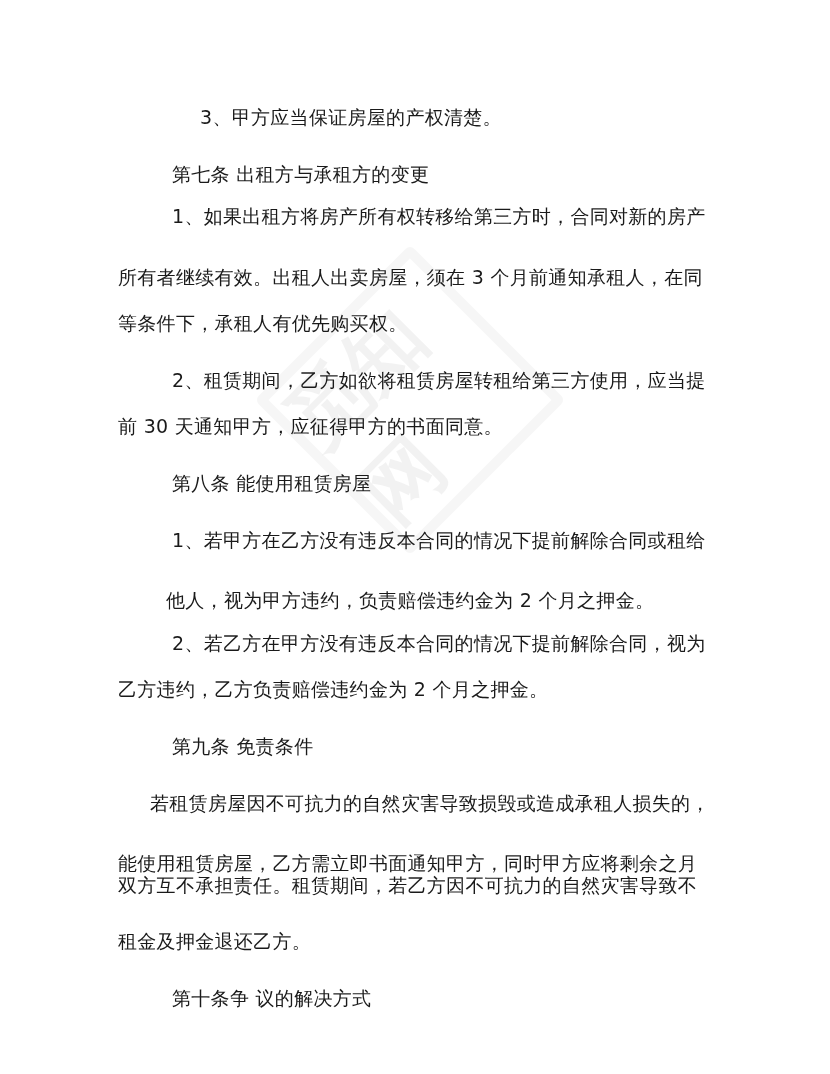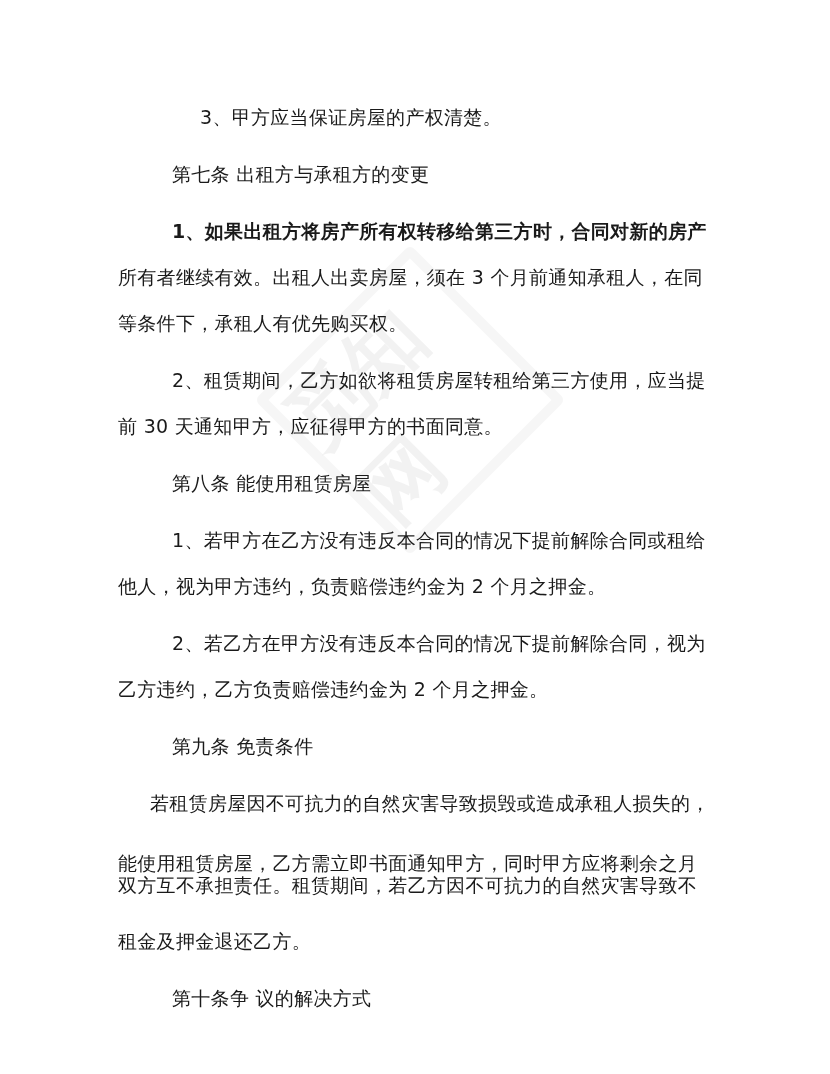--- a/index.html
+++ b/index.html
@@ -26,28 +26,28 @@
     }
   </style>
 </head>
 <body>
 
 <div class="page">
   <div class="watermark">觅知网</div>
   <div id="lines">
       <div class="line indent" style="top: 104px; margin-left: 28px;">3、甲方应当保证房屋的产权清楚。</div>
       <div class="line indent" style="top: 161px;">第七条 出租方与承租方的变更</div>
-      <div class="line indent" style="top: 218px; font-weight: bold;">1、如果出租方将房产所有权转移给第三方时，合同对新的房产</div>
+      <div class="line indent" style="top: 203px;">1、如果出租方将房产所有权转移给第三方时，合同对新的房产</div>
       <div class="line" style="top: 264px;">所有者继续有效。出租人出卖房屋，须在 3 个月前通知承租人，在同</div>
       <div class="line" style="top: 310px;">等条件下，承租人有优先购买权。</div>
       <div class="line indent" style="top: 367px;">2、租赁期间，乙方如欲将租赁房屋转租给第三方使用，应当提</div>
       <div class="line" style="top: 413px;">前 30 天通知甲方，应征得甲方的书面同意。</div>
       <div class="line indent" style="top: 470px;">第八条 能使用租赁房屋</div>
       <div class="line indent" style="top: 527px;">1、若甲方在乙方没有违反本合同的情况下提前解除合同或租给</div>
-      <div class="line" style="top: 573px;">他人，视为甲方违约，负责赔偿违约金为 2 个月之押金。</div>
+      <div class="line" style="top: 587px; margin-left: 48px;">他人，视为甲方违约，负责赔偿违约金为 2 个月之押金。</div>
       <div class="line indent" style="top: 630px;">2、若乙方在甲方没有违反本合同的情况下提前解除合同，视为</div>
       <div class="line" style="top: 676px;">乙方违约，乙方负责赔偿违约金为 2 个月之押金。</div>
       <div class="line indent" style="top: 733px;">第九条 免责条件</div>
       <div class="line indent-small" style="top: 790px; text-align: center;">若租赁房屋因不可抗力的自然灾害导致损毁或造成承租人损失的，</div>
       <div class="line" style="top: 872px;">双方互不承担责任。租赁期间，若乙方因不可抗力的自然灾害导致不</div>
       <div class="line" style="top: 850px;">能使用租赁房屋，乙方需立即书面通知甲方，同时甲方应将剩余之月</div>
       <div class="line" style="top: 928px;">租金及押金退还乙方。</div>
       <div class="line indent" style="top: 985px;">第十条争 议的解决方式</div>
     </div>
 </div>

